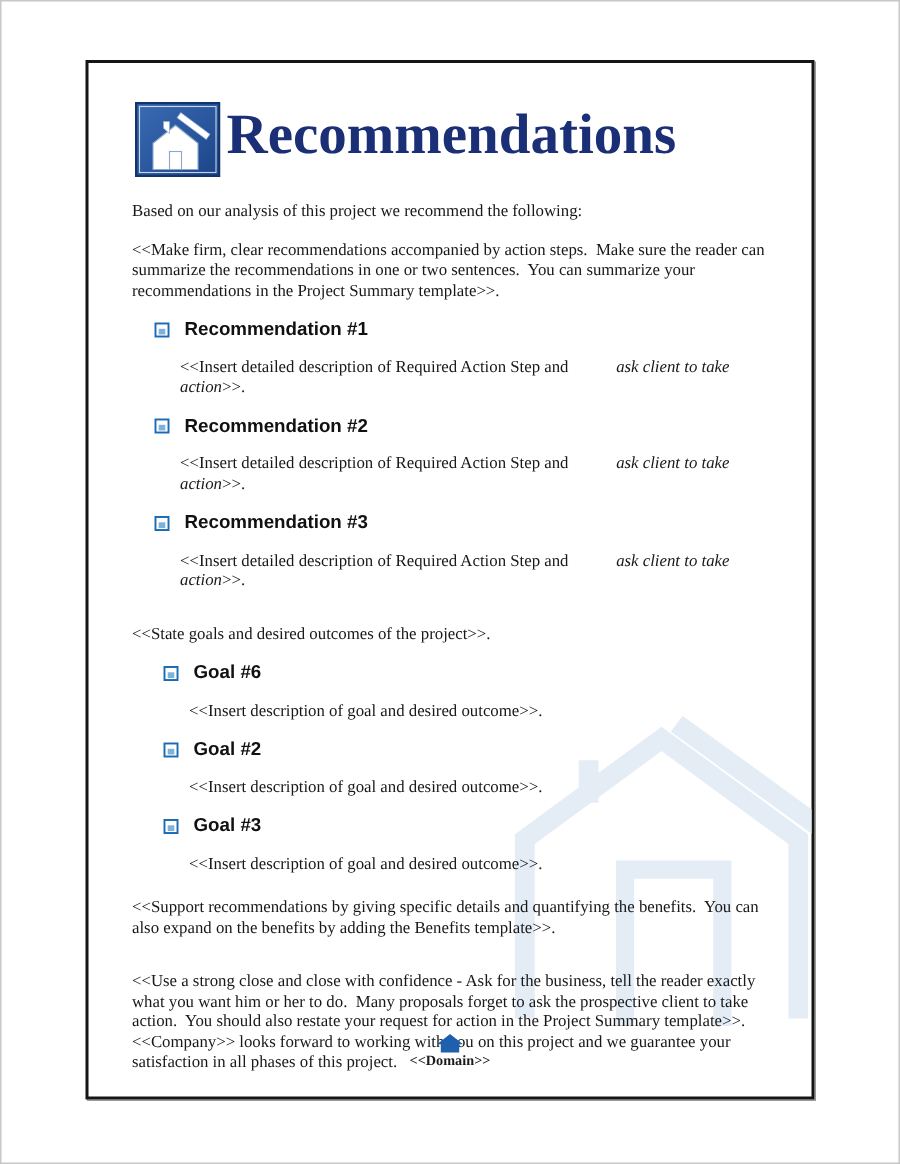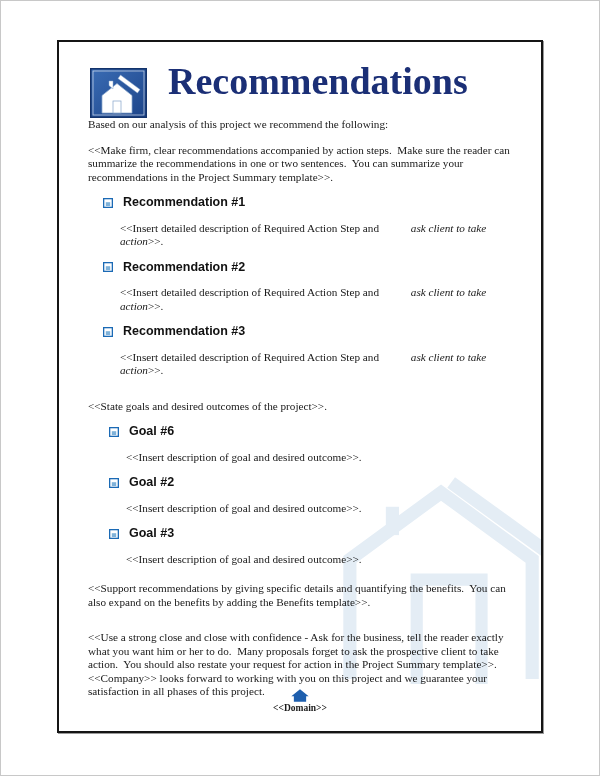--- a/index.html
+++ b/index.html
@@ -23,30 +23,30 @@
   .watermark {
     position:absolute; left:266px; top:404px;
     width:228px; height:238px;
     z-index:0;
   }
   .content {
     position:relative; z-index:1;
     padding:0 26px 0 29px;
     font-size:11.2px; line-height:13.5px;
   }
-  .header { display:flex; gap:21px; margin:26px 0 0 2px; height:50px; }
+  .header { display:flex; align-items:center; gap:4px; margin:26px 0 0 2px; height:50px; }
   .logo-box { width:57px; height:50px; flex:0 0 auto; }
   .doc-title {
     font-family:"Liberation Serif", serif;
     font-weight:700; font-size:38px; line-height:1;
     color:#1b2f76; margin-top:-6px;
     white-space:nowrap;
   }
   p { margin:0; white-space:pre-wrap; }
-  .p-intro    { }
+  .p-intro    { margin-top:17px; }
   .p-guidance { margin-top:12px; }
   .p-goals-intro { margin-top:22px; }
   .p-support  { margin-top:16px; }
   .p-close    { margin-top:22px; }
   .p-company  { }
   .item-head {
     display:flex; align-items:center; gap:10px;
     margin:12px 0 0 15px;
     font-family:"Liberation Sans", sans-serif;
     font-weight:700; font-size:12.5px; line-height:13.5px;

